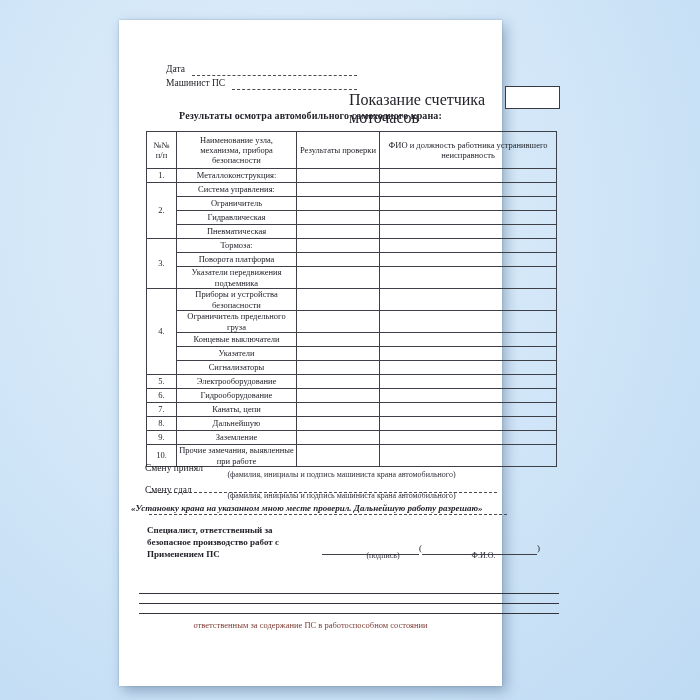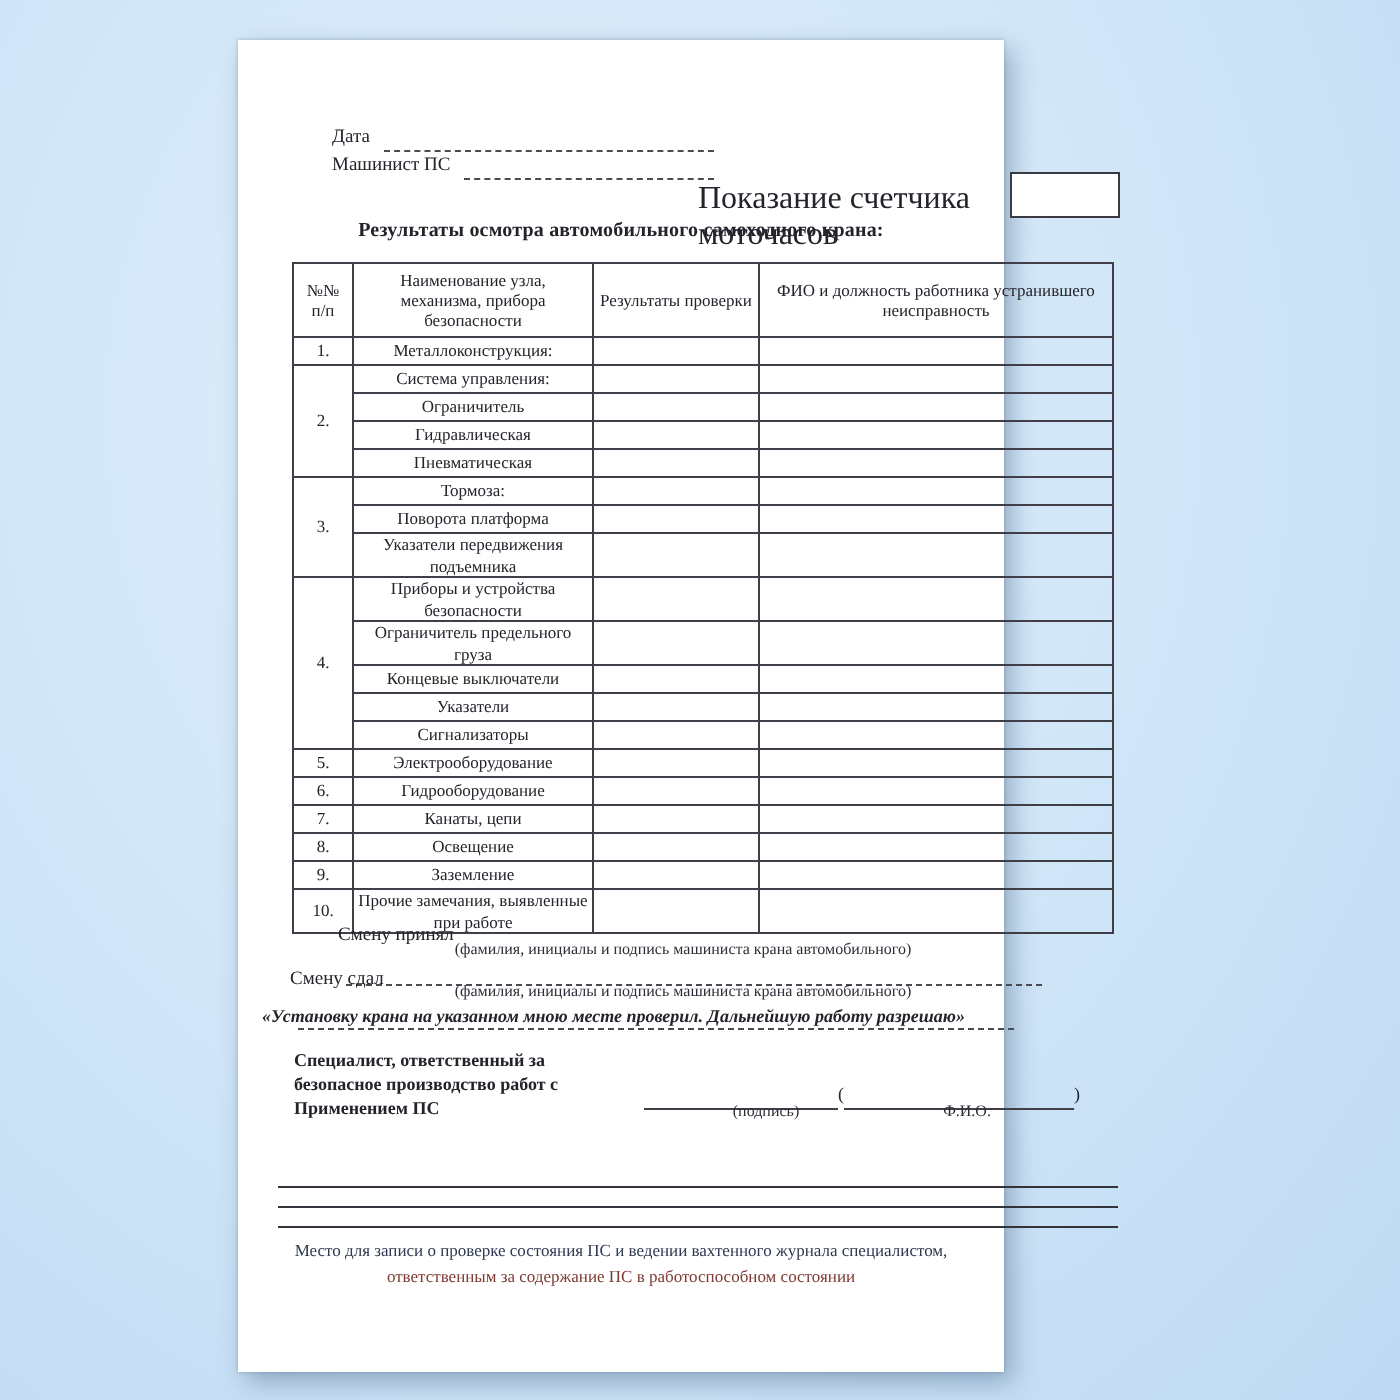--- a/index.html
+++ b/index.html
@@ -161,40 +161,40 @@
           <td class="cell-h1"></td>
         </tr>
         <tr>
           <td class="row-num" rowspan="1">7.</td>
           <td class="cell-h1 bold">Канаты, цепи</td>
           <td class="cell-h1"></td>
           <td class="cell-h1"></td>
         </tr>
         <tr>
           <td class="row-num" rowspan="1">8.</td>
-          <td class="cell-h1 bold">Освещение</td>
+          <td class="cell-h1 bold">Дальнейшую</td>
           <td class="cell-h1"></td>
           <td class="cell-h1"></td>
         </tr>
         <tr>
           <td class="row-num" rowspan="1">9.</td>
           <td class="cell-h1 bold">Заземление</td>
           <td class="cell-h1"></td>
           <td class="cell-h1"></td>
         </tr>
         <tr>
           <td class="row-num" rowspan="1">10.</td>
           <td class="cell-h2 bold">Прочие замечания, выявленные при работе</td>
           <td class="cell-h2"></td>
           <td class="cell-h2"></td>
         </tr>
       </tbody>
   </table>
 
-  <div class="abs" style="left:26px; top:437px;margin-left:24px;">
+  <div class="abs" style="left:26px; top:437px;">
     <span class="lbl">Смену принял</span>
     <span class="fill-line" style="width:348px; margin-left:4px;"></span>
   </div>
   <div class="abs note" style="left:65px; top:450px; width:315px;">(фамилия, инициалы и подпись машиниста крана автомобильного)</div>
   <div class="abs" style="left:26px; top:459px;">
     <span class="lbl">Смену сдал</span>
     <span class="fill-line" style="width:358px; margin-left:4px;"></span>
   </div>
   <div class="abs note" style="left:65px; top:471px; width:315px;">(фамилия, инициалы и подпись машиниста крана автомобильного)</div>
   <div class="abs quote" style="left:12px; top:483px; width:440px;">«Установку крана на указанном мною месте проверил. Дальнейшую работу разрешаю»</div>
@@ -208,17 +208,16 @@
     <span class="sig-seg" style="width:97px;"></span><span class="sig-paren">(</span><span class="sig-seg" style="width:115px;"></span><span class="sig-paren">)</span>
   </div>
   <div class="abs note" style="left:214px; top:531px; width:100px;">(подпись)</div>
   <div class="abs note" style="left:307px; top:531px; width:115px;">Ф.И.О.</div>
 
   <div class="abs rule" style="left:20px; top:573px; width:420px;"></div>
   <div class="abs rule" style="left:20px; top:583px; width:420px;"></div>
   <div class="abs rule" style="left:20px; top:593px; width:420px;"></div>
 
   <div class="abs footnote" style="left:0; top:599px;">
-    <div class="l1">Место для записи о проверке состояния ПС и ведении вахтенного журнала специалистом,</div>
     <div class="l2">ответственным за содержание ПС в работоспособном состоянии</div>
   </div>
 
 </div>
 
 </body></html>

